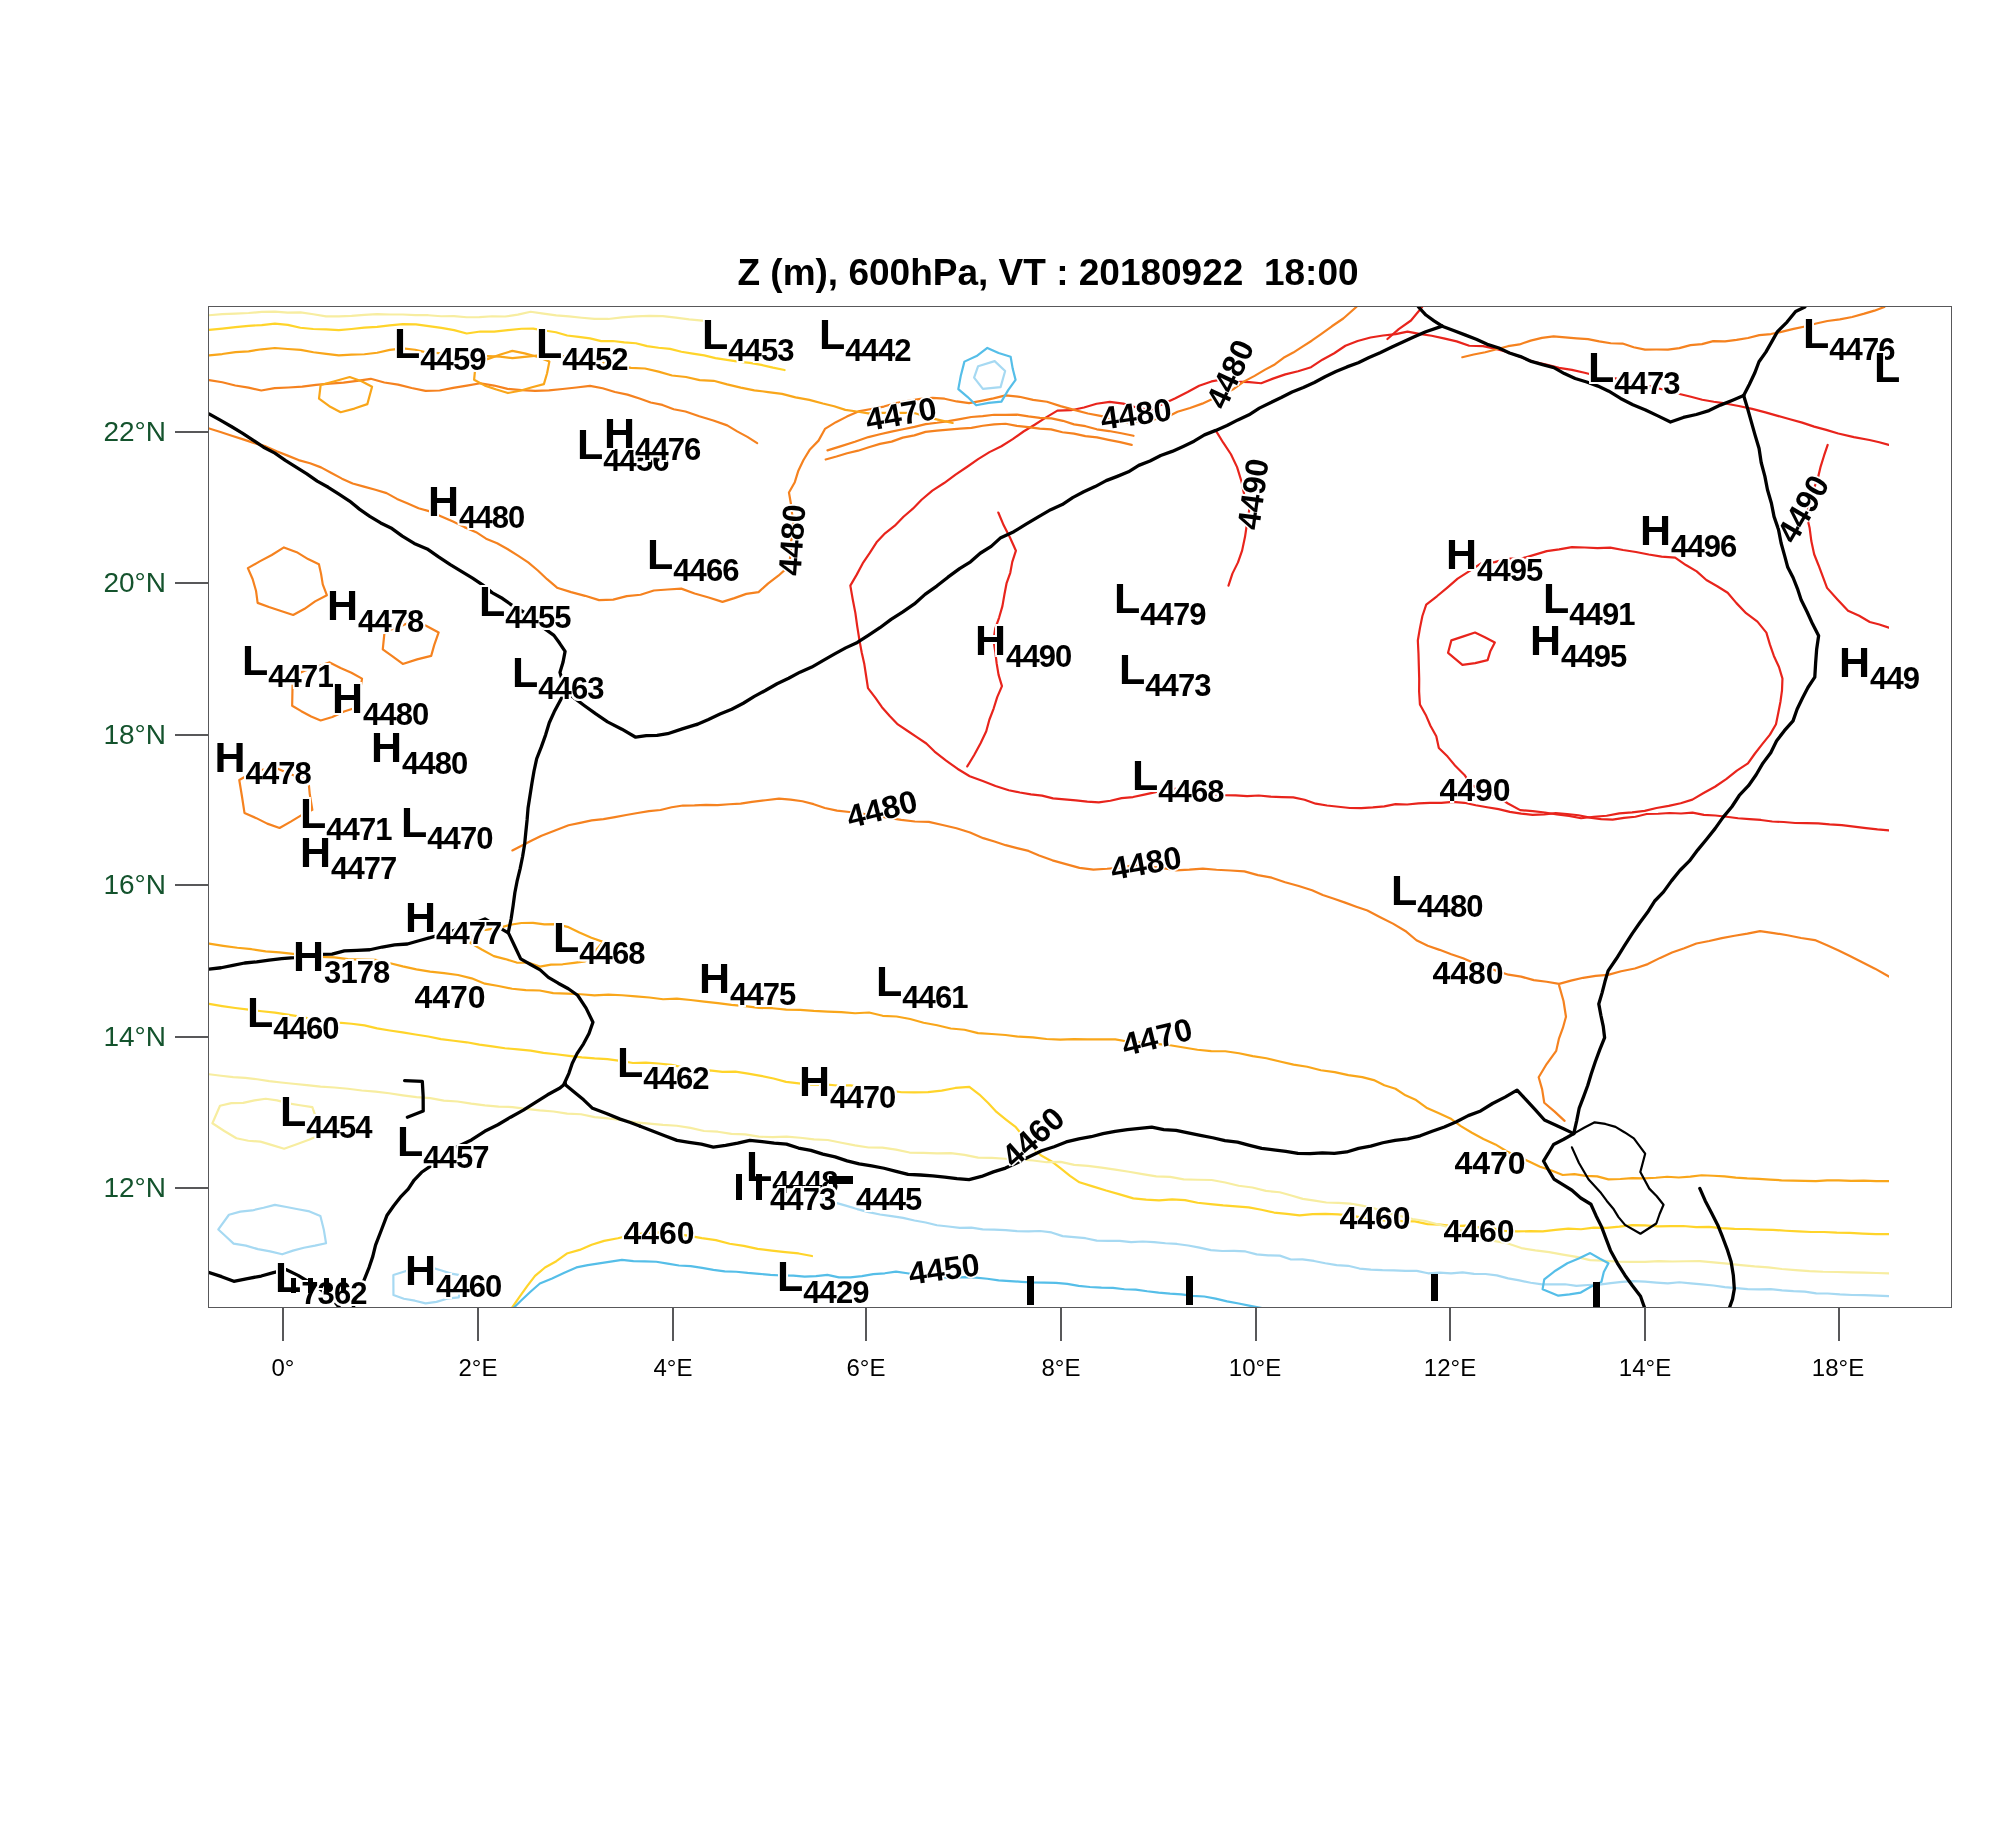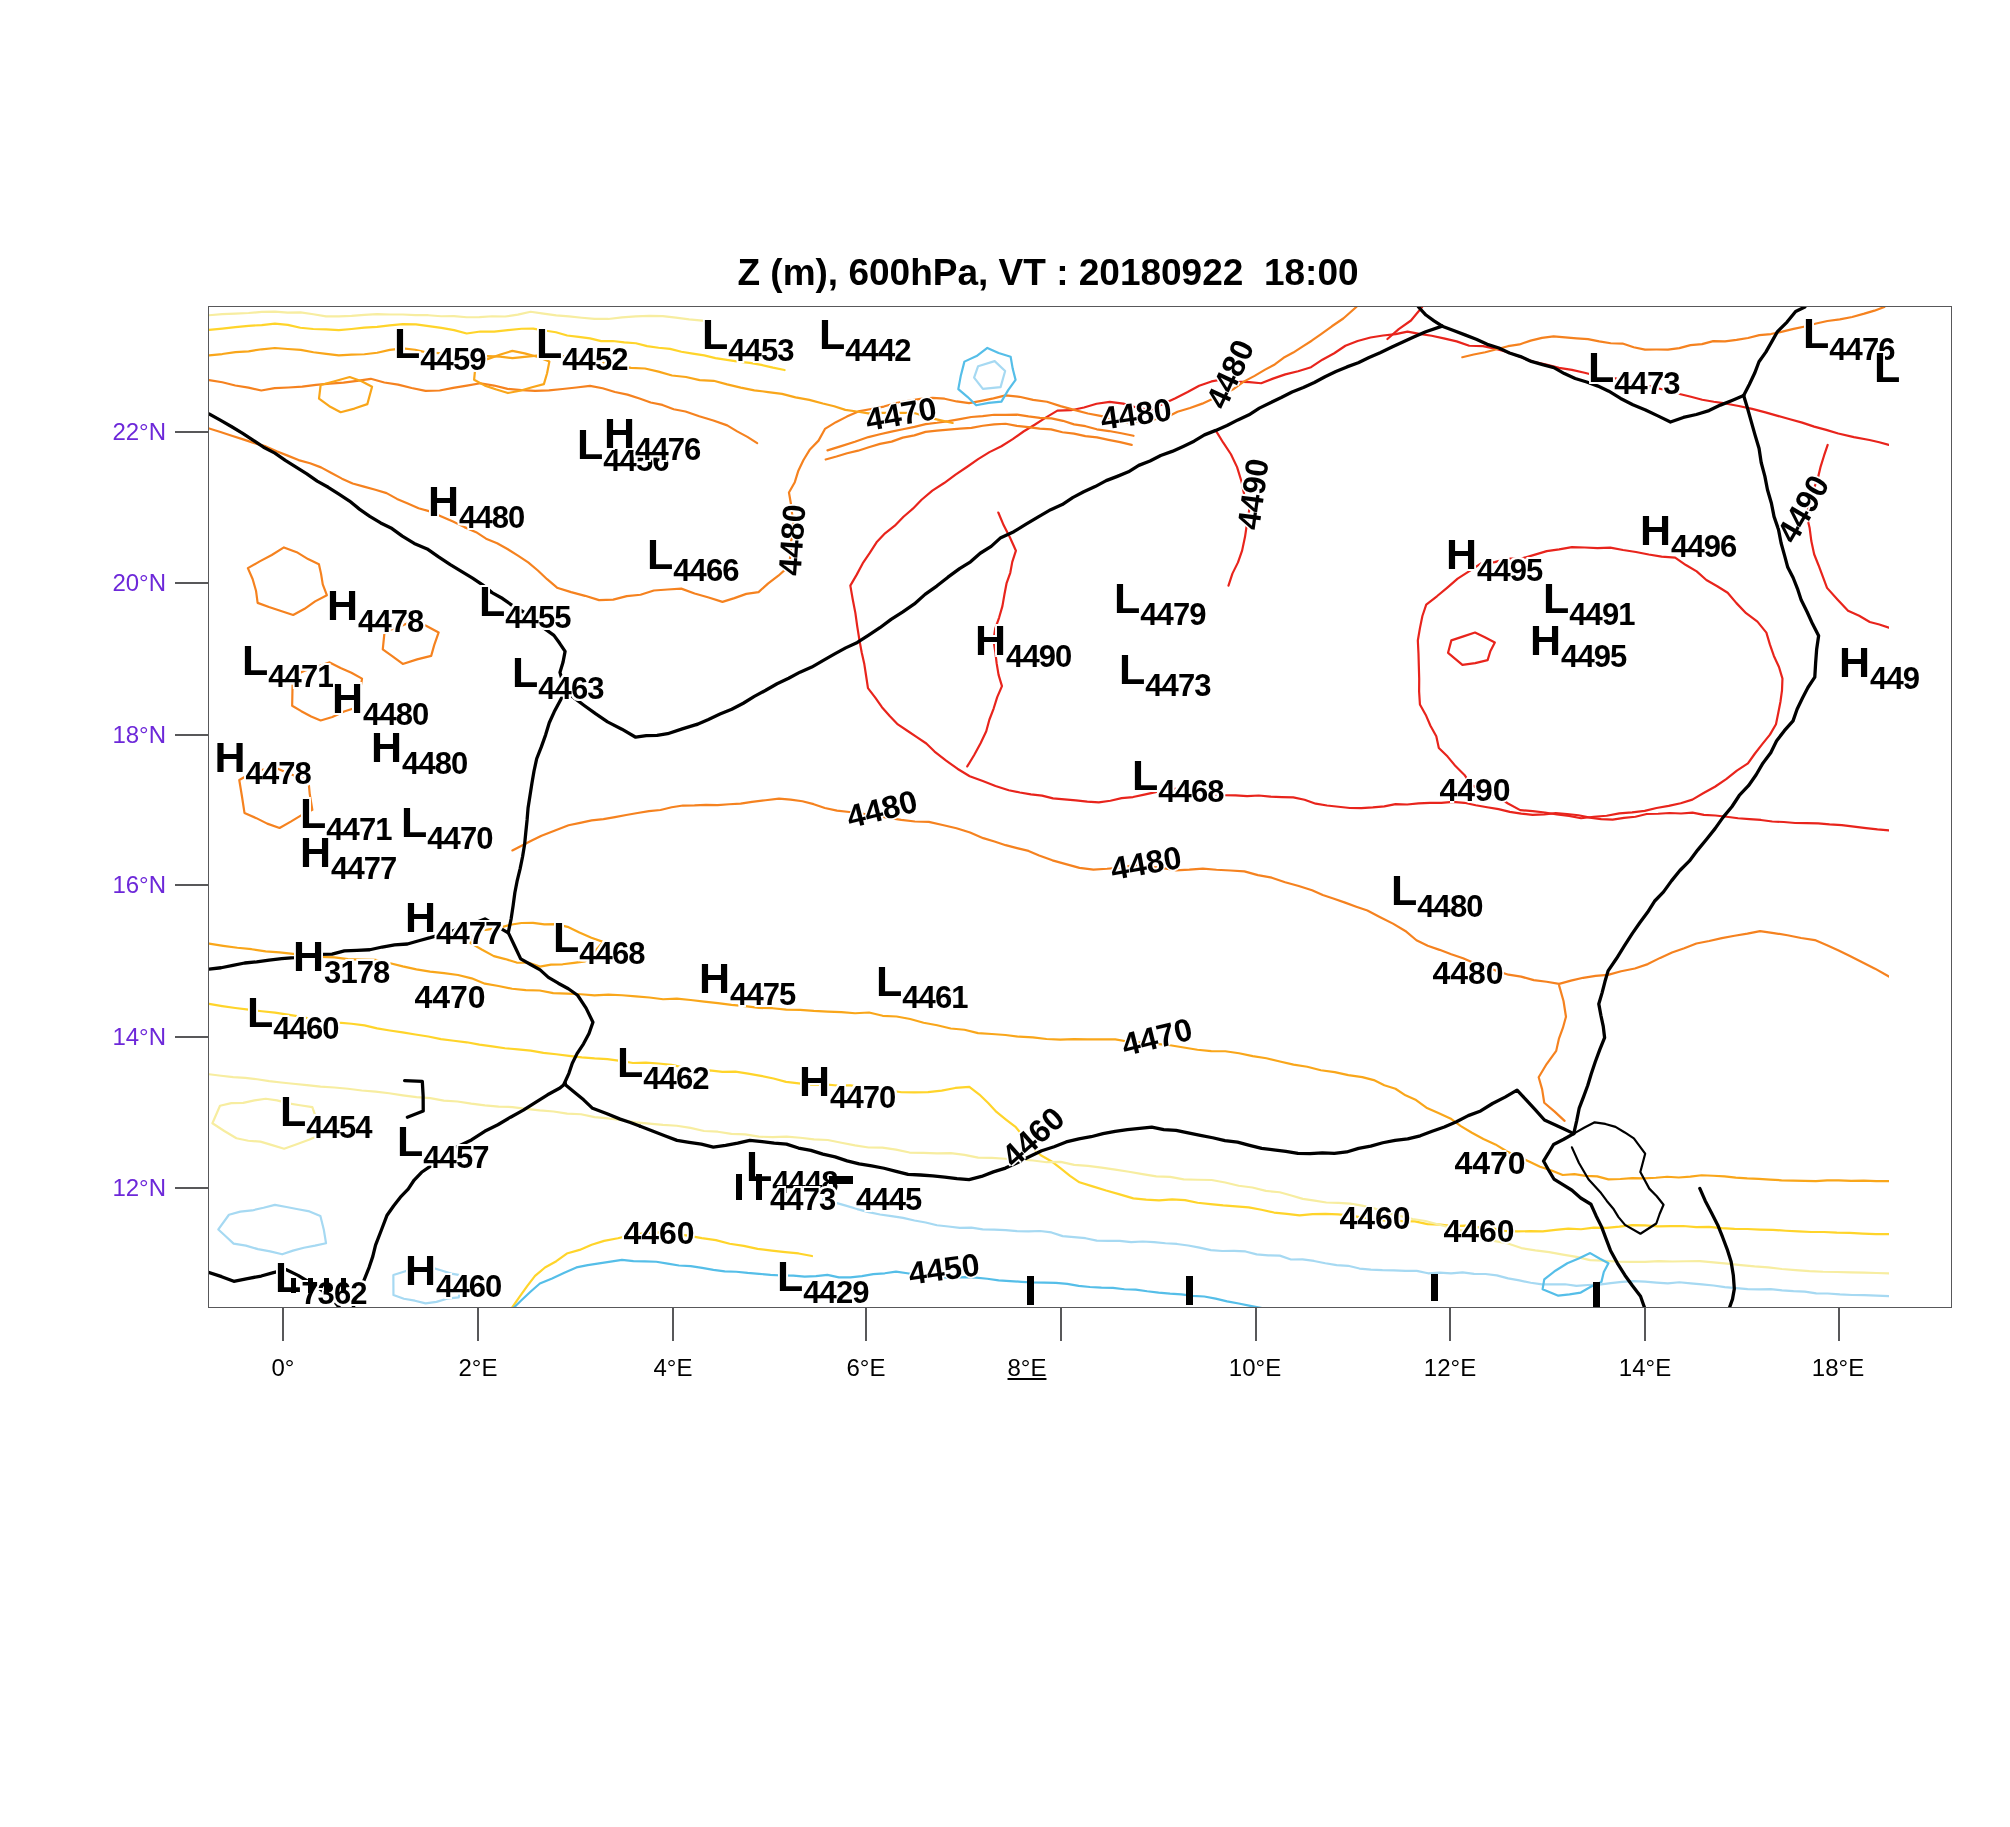--- a/index.html
+++ b/index.html
@@ -10,21 +10,21 @@
   #map-inner{position:absolute;left:0;top:0;width:100%;height:100%;overflow:hidden;}
   #contour-svg{position:absolute;left:0;top:0;}
   #map-labels{position:absolute;left:0;top:0;width:100%;height:100%;}
   .xl{position:absolute;white-space:nowrap;color:#000;line-height:1;
       text-shadow:1.8px 0 0 #fff,-1.8px 0 0 #fff,0 1.8px 0 #fff,0 -1.8px 0 #fff,1.8px 1.8px 0 #fff,-1.8px -1.8px 0 #fff,1.8px -1.8px 0 #fff,-1.8px 1.8px 0 #fff;}
   .xl .big{font-weight:bold;font-size:43px;}
   .xl .sub{font-weight:bold;font-size:31px;vertical-align:-12px;letter-spacing:-0.9px;}
   .cl{position:absolute;white-space:nowrap;color:#000;font-weight:bold;font-size:32px;line-height:1;
       text-shadow:1.8px 0 0 #fff,-1.8px 0 0 #fff,0 1.8px 0 #fff,0 -1.8px 0 #fff;}
   .tick{position:absolute;background:#58585a;}
-  .tick-label-y{position:absolute;font-size:24px;color:#6d28d9;transform:translate(-100%,-50%);white-space:nowrap;}
+  .tick-label-y{position:absolute;font-size:28px;color:#14532d;transform:translate(-100%,-50%);white-space:nowrap;}
   .tick-label-x{position:absolute;font-size:24px;color:#000;transform:translate(-50%,0);white-space:nowrap;}
   .bdash{position:absolute;background:#000;}
 </style>
 </head>
 <body>
 
 <div id="page">
   <div id="chart-title" style="left: 208px; top: 252px; width: 1680px;">Z (m), 600hPa, VT : 20180922  18:00</div>
   <div id="y-axis">
       <div class="tick" style="left: 175px; top: 431px; width: 33px; height: 1.8px;"></div>
@@ -43,21 +43,21 @@
   <div id="x-axis">
       <div class="tick" style="left: 282px; top: 1308px; width: 1.8px; height: 33px;"></div>
       <div class="tick-label-x" style="left: 283px; top: 1354px;">0°</div>
       <div class="tick" style="left: 477px; top: 1308px; width: 1.8px; height: 33px;"></div>
       <div class="tick-label-x" style="left: 478px; top: 1354px;">2°E</div>
       <div class="tick" style="left: 672px; top: 1308px; width: 1.8px; height: 33px;"></div>
       <div class="tick-label-x" style="left: 673px; top: 1354px;">4°E</div>
       <div class="tick" style="left: 865px; top: 1308px; width: 1.8px; height: 33px;"></div>
       <div class="tick-label-x" style="left: 866px; top: 1354px;">6°E</div>
       <div class="tick" style="left: 1060px; top: 1308px; width: 1.8px; height: 33px;"></div>
-      <div class="tick-label-x" style="left: 1027px; top: 1354px; text-decoration: underline;">8°E</div>
+      <div class="tick-label-x" style="left: 1061px; top: 1354px;">8°E</div>
       <div class="tick" style="left: 1255px; top: 1308px; width: 1.8px; height: 33px;"></div>
       <div class="tick-label-x" style="left: 1255px; top: 1354px;">10°E</div>
       <div class="tick" style="left: 1449px; top: 1308px; width: 1.8px; height: 33px;"></div>
       <div class="tick-label-x" style="left: 1450px; top: 1354px;">12°E</div>
       <div class="tick" style="left: 1644px; top: 1308px; width: 1.8px; height: 33px;"></div>
       <div class="tick-label-x" style="left: 1645px; top: 1354px;">14°E</div>
       <div class="tick" style="left: 1838px; top: 1308px; width: 1.8px; height: 33px;"></div>
       <div class="tick-label-x" style="left: 1838px; top: 1354px;">18°E</div>
     </div>
   <div id="map-frame" style="left: 208px; top: 306px; width: 1744px; height: 1002px;">

